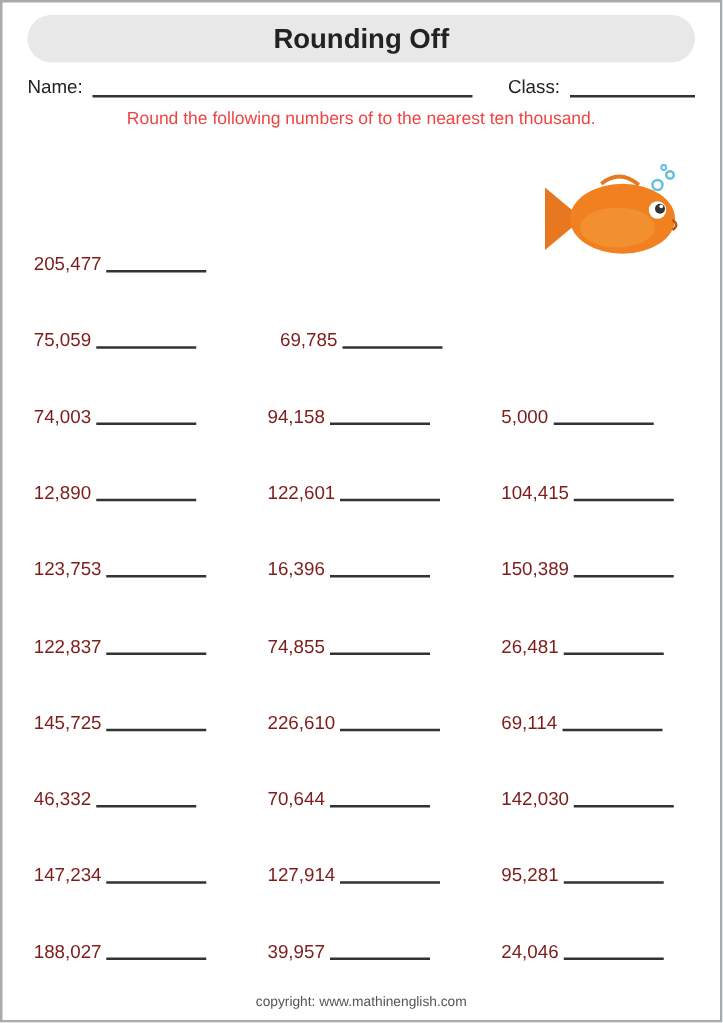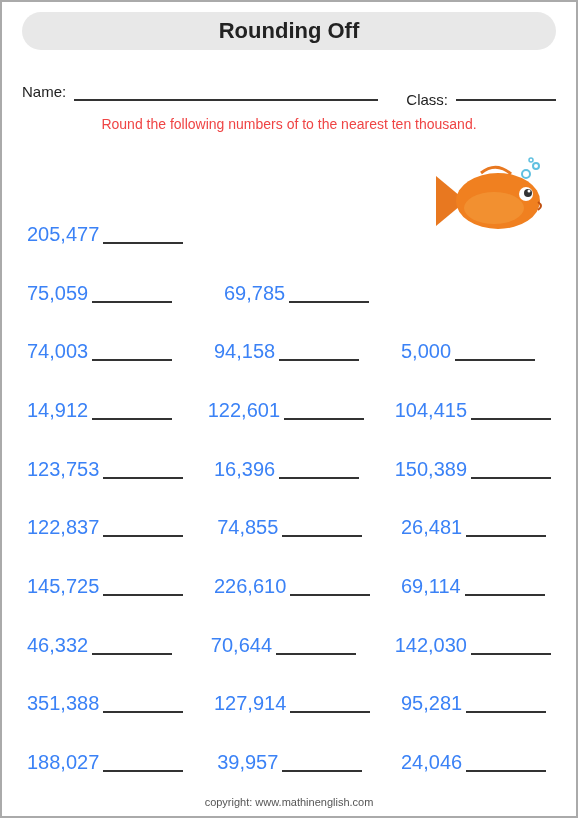--- a/index.html
+++ b/index.html
@@ -18,42 +18,42 @@
       border: 2px solid #aaa;
       display: flex;
       flex-direction: column;
       padding: 10px 20px 8px 20px;
     }
     .title-bar {
       background: #e8e8e8;
       border-radius: 20px;
       text-align: center;
       padding: 6px 20px;
-      margin-bottom: 25px;
+      margin-bottom: 10px;
     }
     .title-bar h1 {
       font-size: 22px;
       font-weight: bold;
       color: #222;
     }
     .name-class-row {
       display: flex;
       align-items: center;
       margin-bottom: 8px;
       font-size: 15px;
       color: #222;
       font-weight: normal;
     }
     .name-line {
       flex: 1;
       border-bottom: 2px solid #333;
       margin: 0 8px;
       height: 18px;
     }
-    .class-label { margin-left: 20px; margin-top: 16px; }
+    .class-label { margin-left: 20px; }
     .class-line {
       width: 100px;
       border-bottom: 2px solid #333;
       margin-left: 8px;
       height: 18px;
       display: inline-block;
     }
     .instruction {
       text-align: center;
       font-size: 14px;
@@ -72,22 +72,22 @@
       justify-content: space-between;
       padding: 0 5px;
     }
     .problem {
       display: flex;
       align-items: flex-end;
       gap: 4px;
       min-width: 150px;
     }
     .problem-number {
-      font-size: 20px;
-      color: #3b82f6;
+      font-size: 15px;
+      color: #7f1d1d;
       white-space: nowrap;
     }
     .answer-line {
       border-bottom: 2px solid #333;
       width: 80px;
       height: 16px;
       display: inline-block;
       margin-bottom: 2px;
     }
     .fish-container {
@@ -176,21 +176,21 @@
           <span class="problem-number">94,158</span>
           <div class="answer-line"></div>
         </div>
         <div class="problem">
           <span class="problem-number">5,000</span>
           <div class="answer-line"></div>
         </div>
       </div>
       <div class="row">
         <div class="problem">
-          <span class="problem-number">14,912</span>
+          <span class="problem-number">12,890</span>
           <div class="answer-line"></div>
         </div>
         <div class="problem">
           <span class="problem-number">122,601</span>
           <div class="answer-line"></div>
         </div>
         <div class="problem">
           <span class="problem-number">104,415</span>
           <div class="answer-line"></div>
         </div>
@@ -246,21 +246,21 @@
           <span class="problem-number">70,644</span>
           <div class="answer-line"></div>
         </div>
         <div class="problem">
           <span class="problem-number">142,030</span>
           <div class="answer-line"></div>
         </div>
       </div>
       <div class="row">
         <div class="problem">
-          <span class="problem-number">351,388</span>
+          <span class="problem-number">147,234</span>
           <div class="answer-line"></div>
         </div>
         <div class="problem">
           <span class="problem-number">127,914</span>
           <div class="answer-line"></div>
         </div>
         <div class="problem">
           <span class="problem-number">95,281</span>
           <div class="answer-line"></div>
         </div>

